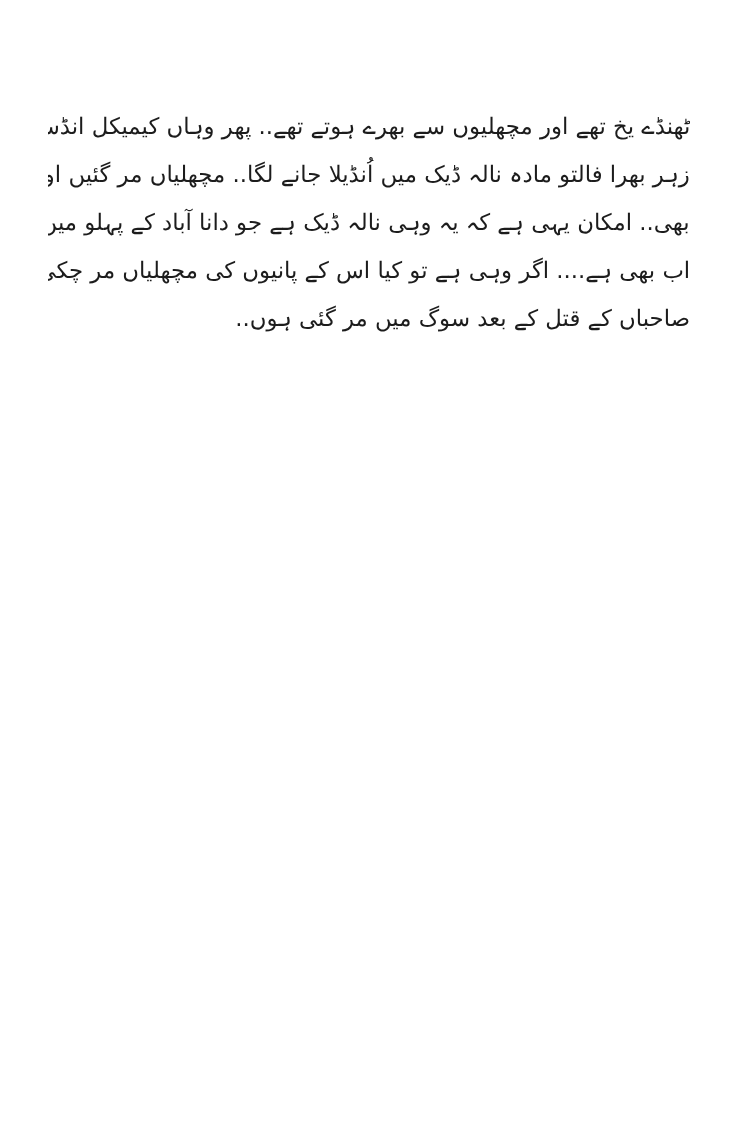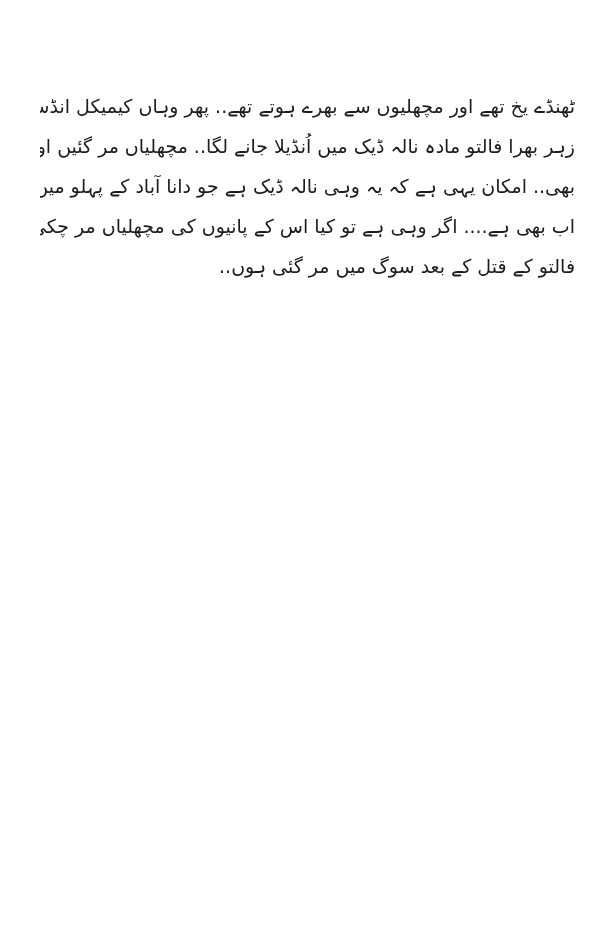--- a/index.html
+++ b/index.html
@@ -59,16 +59,16 @@
 <body>
 
 <div class="page">
 
 
   <div class="text-block" dir="rtl">
     <div class="text-line">ٹھنڈے یخ تھے اور مچھلیوں سے بھرے ہوتے تھے.. پھر وہاں کیمیکل انڈسٹری وجود میں آئی تو</div>
     <div class="text-line">زہر بھرا فالتو مادہ نالہ ڈیک میں اُنڈیلا جانے لگا.. مچھلیاں مر گئیں اور اُن کے ساتھ ٹھنڈے پانی</div>
     <div class="text-line">بھی.. امکان یہی ہے کہ یہ وہی نالہ ڈیک ہے جو دانا آباد کے پہلو میں رواں ہوا کرتا تھا بلکہ</div>
     <div class="text-line">اب بھی ہے.... اگر وہی ہے تو کیا اس کے پانیوں کی مچھلیاں مر چکی ہیں، پہلے زندہ ہوں پھر مرزا</div>
-    <div class="text-line last-line">فالتو کے قتل کے بعد سوگ میں مر گئی ہوں..</div>
+    <div class="text-line last-line">صاحباں کے قتل کے بعد سوگ میں مر گئی ہوں..</div>
   </div>
 
 </div>
 
 </body></html>

